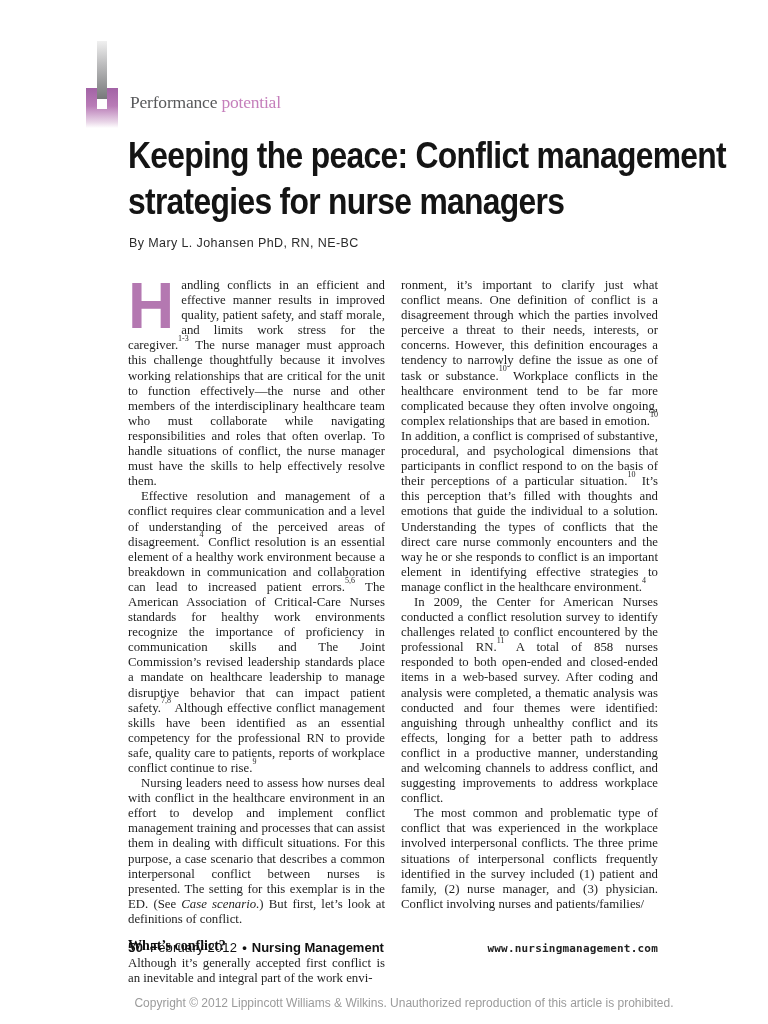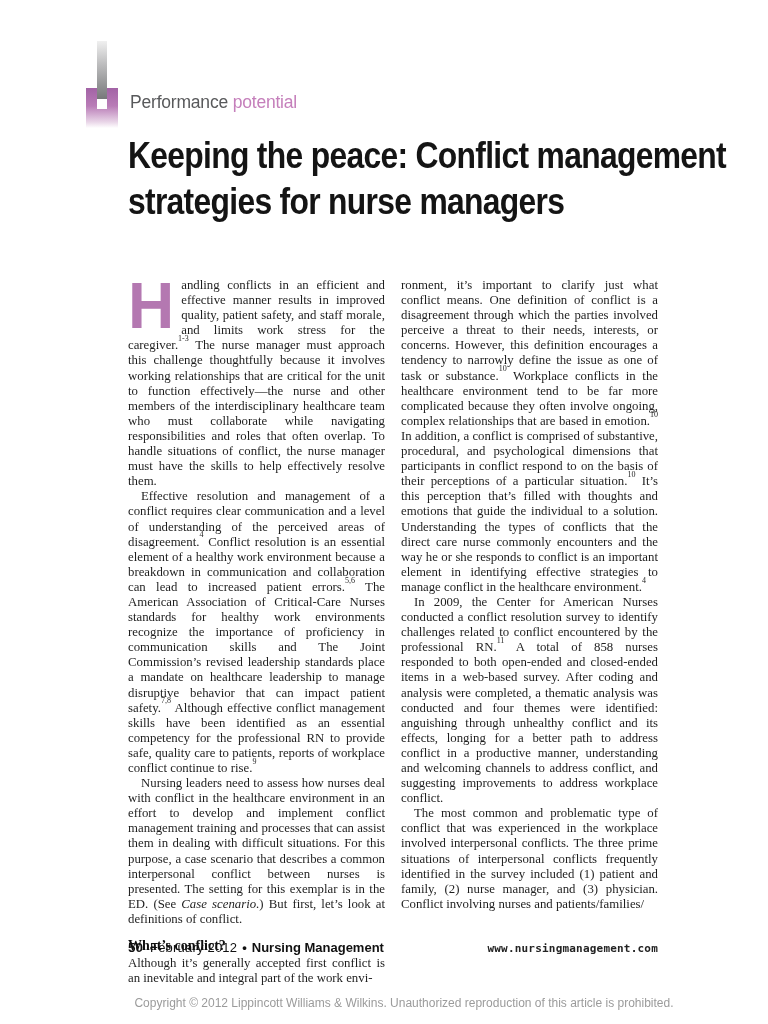--- a/index.html
+++ b/index.html
@@ -18,21 +18,21 @@
     position:absolute; left:0; top:47px; width:32px; height:40px;
     background:linear-gradient(to bottom,#a263a5 0%,#b97cb7 45%,#e9d6e8 85%,#ffffff 100%);
   }
   .logo .notch {
     position:absolute; left:11px; top:58px; width:10px; height:10px; background:#ffffff;
   }
 
   
   .kicker {
     position:absolute; left:130px; top:92px;
-    font-family:Liberation Sans, sans-serif; font-size:17.5px; letter-spacing:-0.2px;
+    font-family:Liberation Serif, serif; font-size:17.5px; letter-spacing:-0.2px;
   }
   .kicker .w1 { color:#58595b; }
   .kicker .w2 { color:#c57fbb; }
 
   
   .title {
     position:absolute; left:128px; top:133px;
     font-family:"Liberation Sans", sans-serif; font-weight:700;
     font-size:37px; line-height:46px; color:#141414; letter-spacing:-0.8px;
     transform:scaleX(0.86); transform-origin:left top; white-space:nowrap;
@@ -96,20 +96,21 @@
     <span class="w1">Performance</span>
     <span> </span>
     <span class="w2">potential</span>
   </div>
 
   <div class="title">
     <div>Keeping the peace: Conflict management</div>
     <div>strategies for nurse managers</div>
   </div>
 
+  <div class="byline">By Mary L. Johansen PhD, RN, NE-BC</div>
 
   <div class="columns">
     <div class="col">
       <p><span class="dropcap">H</span><span><span>andling conflicts in an efficient and effective manner results in improved quality, patient safety, and staff morale, and limits work stress for the caregiver.</span><sup>1-3</sup><span> The nurse manager must approach this challenge thoughtfully because it involves working relationships that are critical for the unit to function effectively—the nurse and other members of the interdisciplinary healthcare team who must collaborate while navigating responsibilities and roles that often overlap. To handle situations of conflict, the nurse manager must have the skills to help effectively resolve them.</span></span></p>
       <p class="indent"><span>Effective resolution and management of a conflict requires clear communication and a level of understanding of the perceived areas of disagreement.</span><sup>4</sup><span> Conflict resolution is an essential element of a healthy work environment because a breakdown in communication and collaboration can lead to increased patient errors.</span><sup>5,6</sup><span> The American Association of Critical-Care Nurses standards for healthy work environments recognize the importance of proficiency in communication skills and The Joint Commission’s revised leadership standards place a mandate on healthcare leadership to manage disruptive behavior that can impact patient safety.</span><sup>7,8</sup><span> Although effective conflict management skills have been identified as an essential competency for the professional RN to provide safe, quality care to patients, reports of workplace conflict continue to rise.</span><sup>9</sup></p>
       <p class="indent"><span>Nursing leaders need to assess how nurses deal with conflict in the healthcare environment in an effort to develop and implement conflict management training and processes that can assist them in dealing with difficult situations. For this purpose, a case scenario that describes a common interpersonal conflict between nurses is presented. The setting for this exemplar is in the ED. (See </span><i>Case scenario.</i><span>) But first, let’s look at definitions of conflict.</span></p>
       <p class="section-heading">What’s conflict?</p>
       <p><span>Although it’s generally accepted first conflict is an inevitable and integral part of the work envi-</span></p>
     </div>
     <div class="col">

